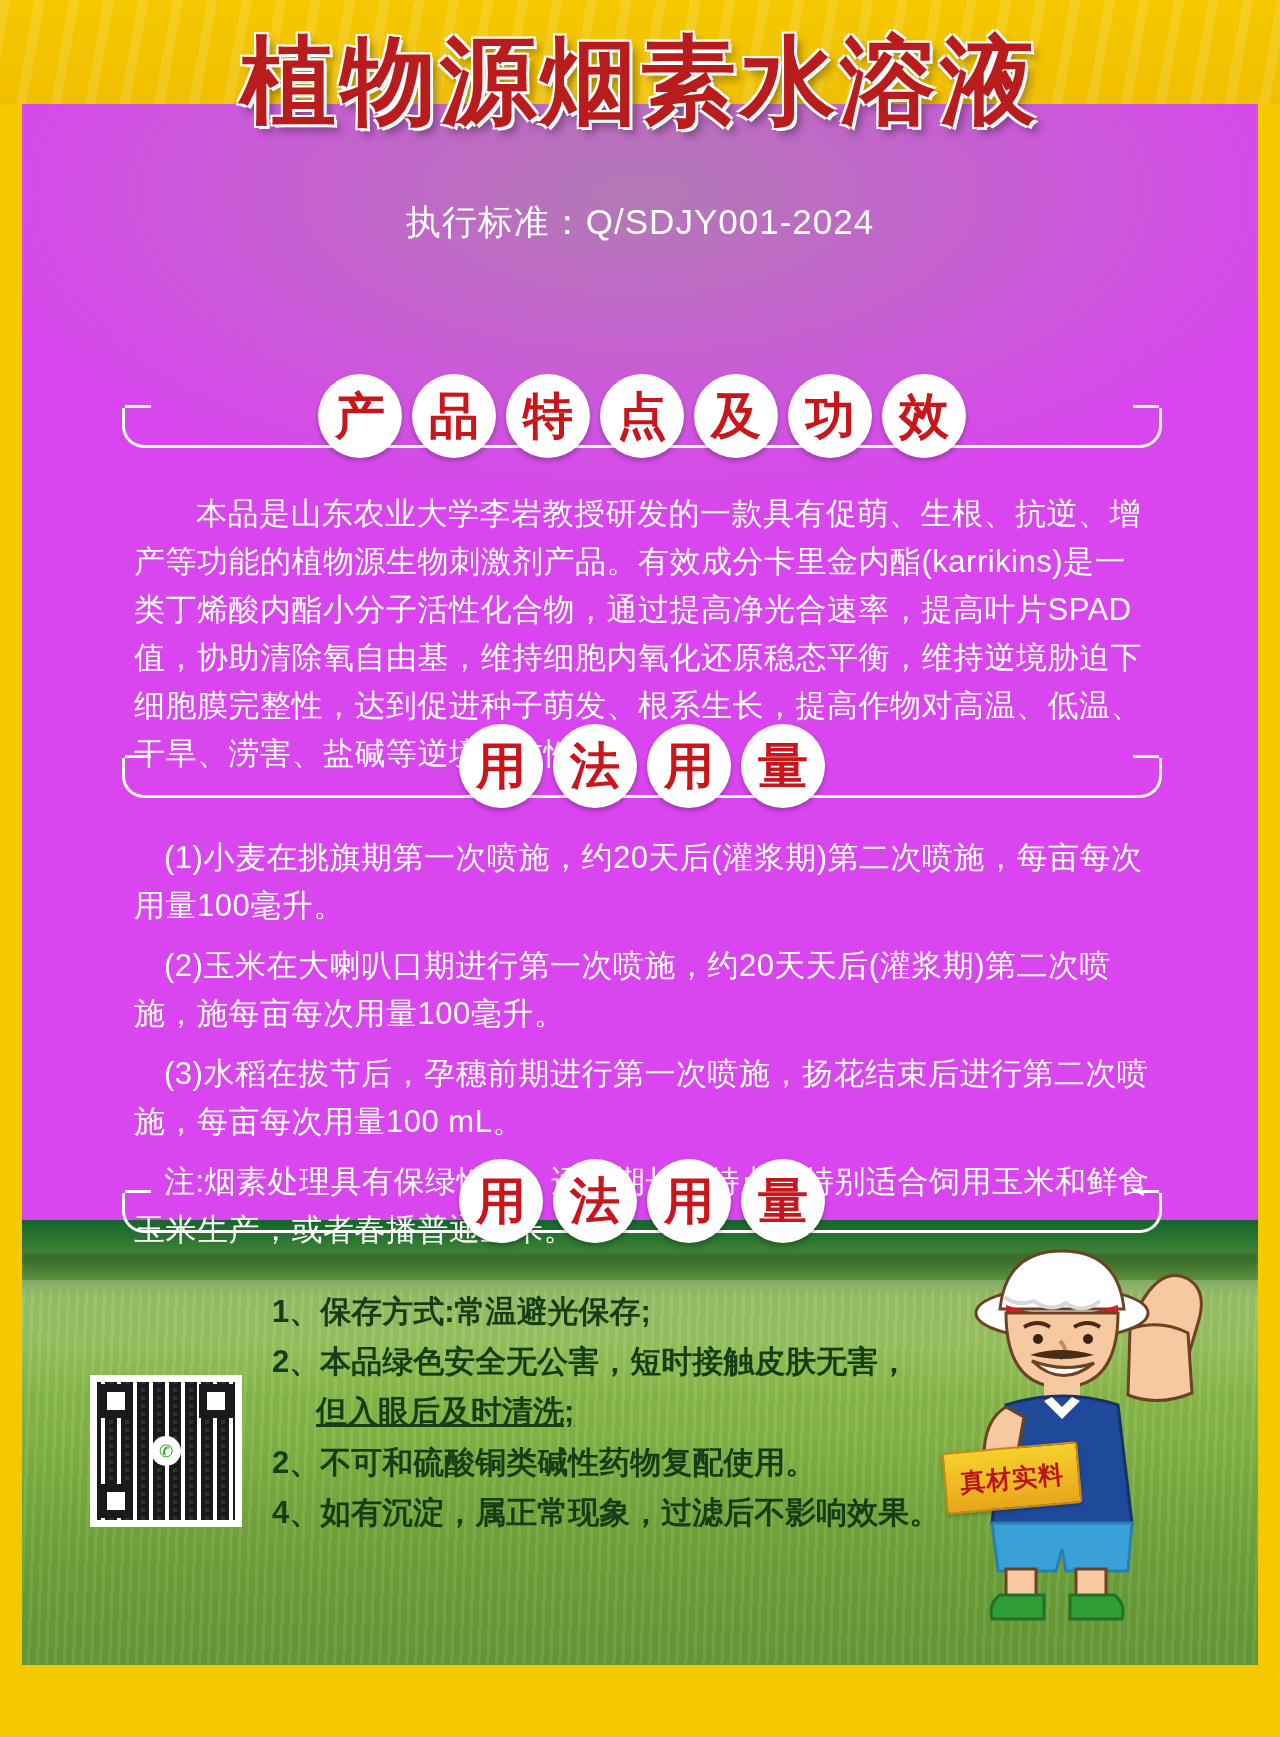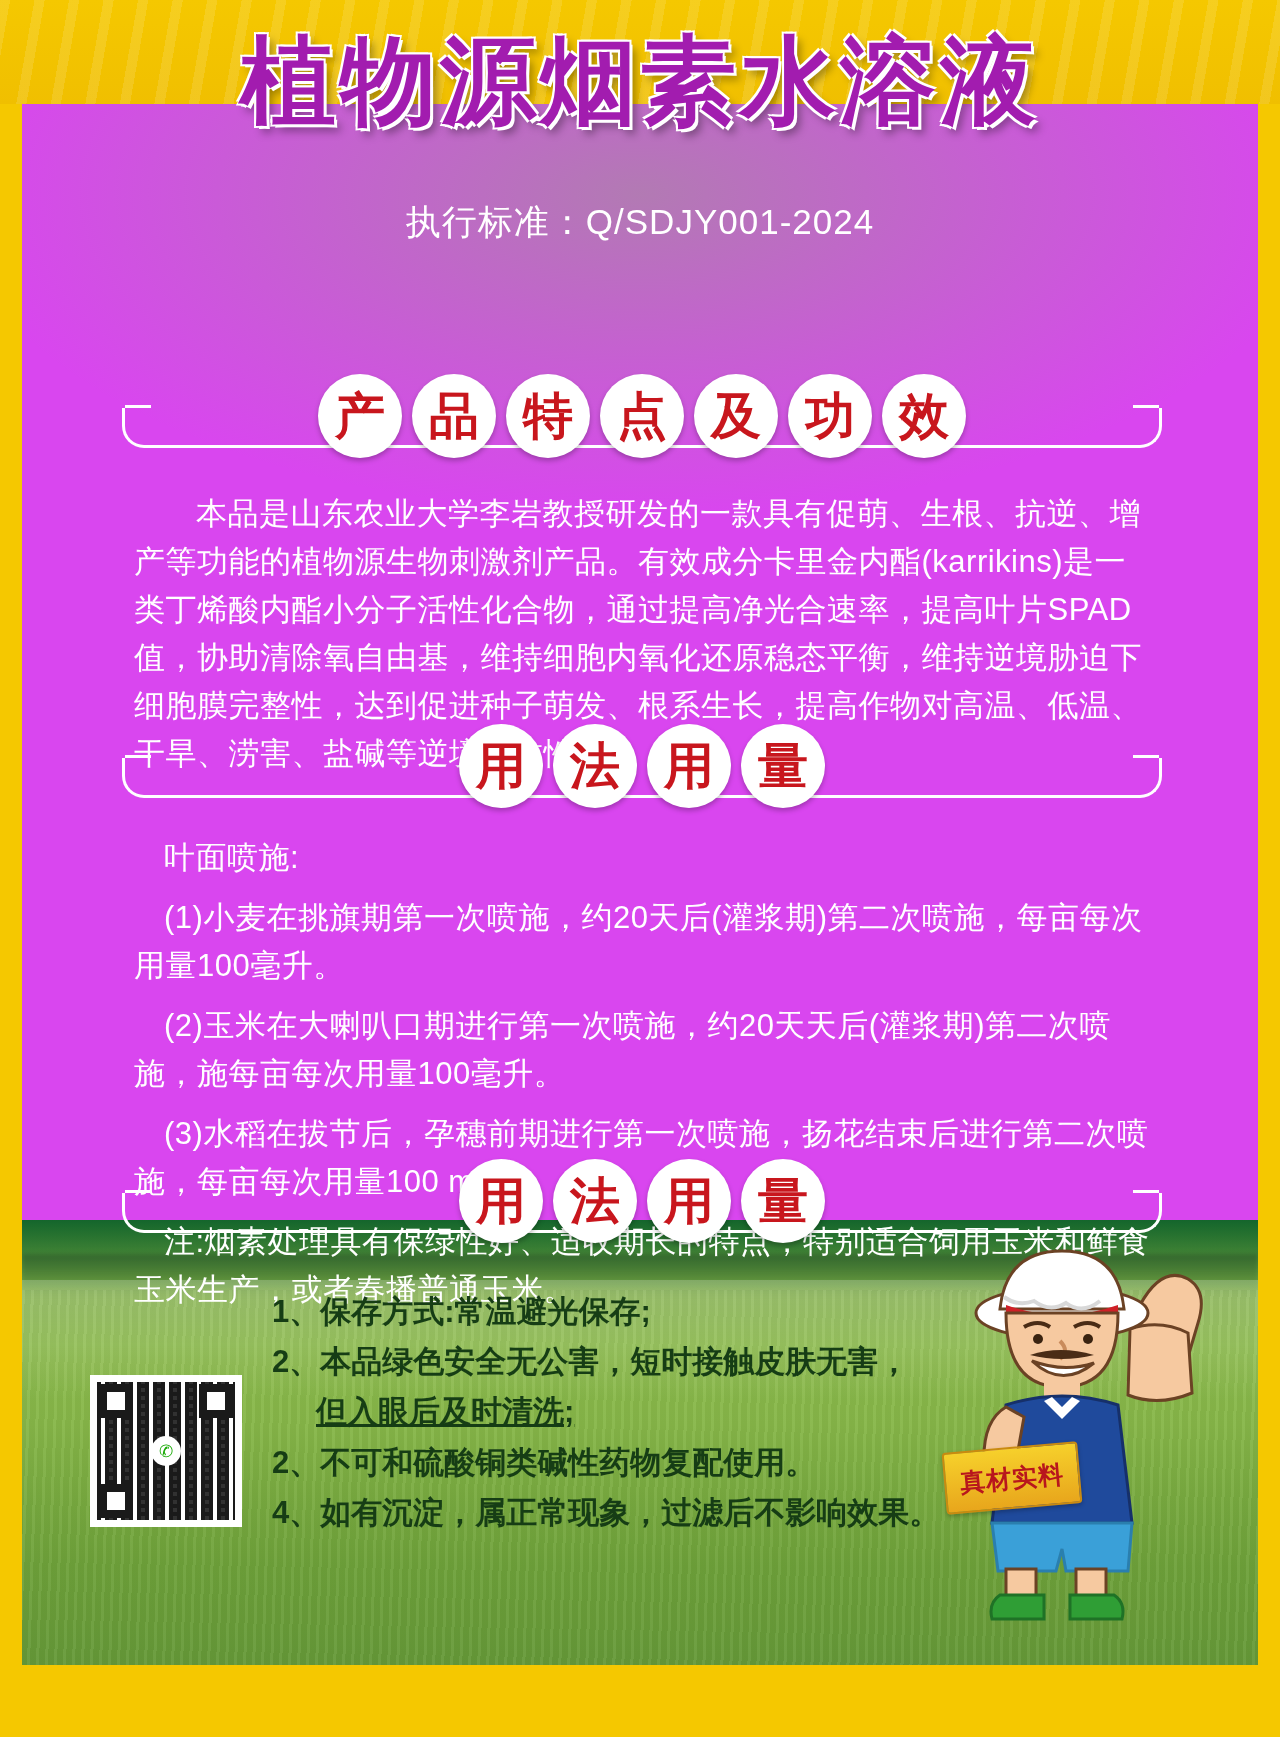--- a/index.html
+++ b/index.html
@@ -91,21 +91,21 @@
 
   
   .headline {
     position: absolute;
     left: 0; top: 18px;
     width: 1280px;
     text-align: center;
     font-size: 96px;
     font-weight: bold;
     letter-spacing: 4px;
-    color: #a21caf;
+    color: #b91c1c;
     text-shadow:
       3px 3px 0 #ffffff,
       -2px -2px 0 #ffffff,
       2px -2px 0 #ffffff,
       -2px 2px 0 #ffffff,
       6px 7px 9px rgba(0,0,0,0.35);
     z-index: 5;
     white-space: nowrap;
   }
 
@@ -325,21 +325,20 @@
       <div class="banner">
         <div class="ribbon"></div>
         <div class="chars">
           <div class="ch">用</div>
           <div class="ch">法</div>
           <div class="ch">用</div>
           <div class="ch">量</div>
         </div>
       </div>
       <div class="body-text sec2-body">
-        <p class="indent-small">叶面喷施:</p>
         <p class="indent-small">(1)小麦在挑旗期第一次喷施，约20天后(灌浆期)第二次喷施，每亩每次用量100毫升。</p>
         <p class="indent-small">(2)玉米在大喇叭口期进行第一次喷施，约20天天后(灌浆期)第二次喷施，施每亩每次用量100毫升。</p>
         <p class="indent-small">(3)水稻在拔节后，孕穗前期进行第一次喷施，扬花结束后进行第二次喷施，每亩每次用量100 mL。</p>
         <p class="indent-small">注:烟素处理具有保绿性好、适收期长的特点，特别适合饲用玉米和鲜食玉米生产，或者春播普通玉米。</p>
       </div>
     </div>
 
     <div class="sec3">
       <div class="banner">
         <div class="ribbon"></div>

